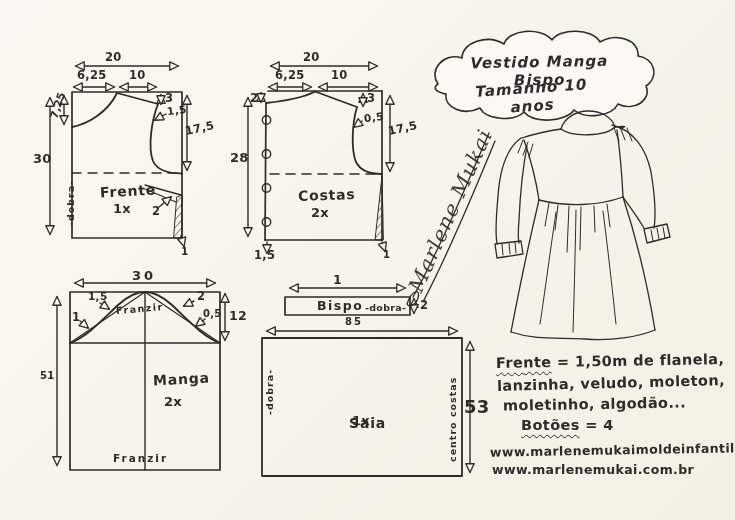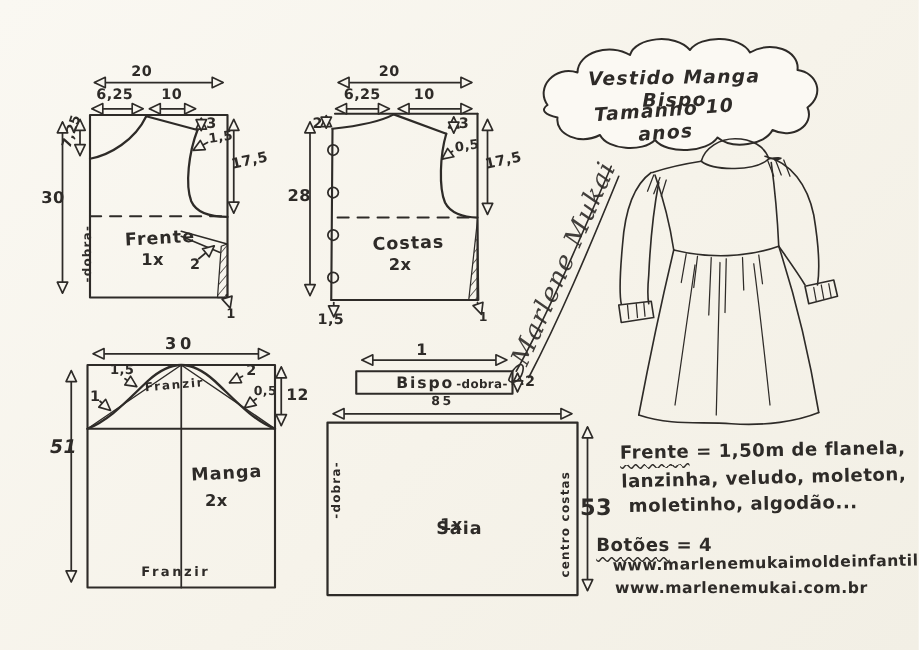--- a/index.html
+++ b/index.html
@@ -197,21 +197,21 @@
   <div class="lbl qty" style="left:311px;top:206px;">2x</div>
   <div class="lbl" style="left:254px;top:250px;">1,5</div>
   <div class="lbl" style="left:383px;top:250px;font-size:10px;">1</div>
 
   <div class="lbl" style="left:132px;top:269px;font-size:13px;letter-spacing:3px;">30</div>
   <div class="lbl" style="left:88px;top:291px;font-size:10.5px;">1,5</div>
   <div class="lbl" style="left:197px;top:291px;">2</div>
   <div class="lbl" style="left:72px;top:312px;">1</div>
   <div class="lbl" style="left:203px;top:309px;font-size:10px;">0,5</div>
   <div class="lbl" style="left:229px;top:310px;font-size:12.5px;">12</div>
-  <div class="lbl" style="left:40px;top:350px;font-size:15px;font-style:italic;">51</div>
+  <div class="lbl" style="left:40px;top:371px;font-size:10px;">51</div>
   <div class="lbl small" style="left:116px;top:304px;transform:rotate(-5deg);letter-spacing:1.5px;">Franzir</div>
   <div class="lbl name" style="left:153px;top:372px;transform:rotate(-3deg);">Manga</div>
   <div class="lbl qty" style="left:164px;top:395px;">2x</div>
   <div class="lbl" style="left:113px;top:453px;font-size:10.5px;letter-spacing:2px;">Franzir</div>
 
   <div class="lbl" style="left:333px;top:274px;font-size:12.5px;">1</div>
   <div class="lbl" style="left:317px;top:300px;font-size:12.5px;letter-spacing:1.5px;">Bispo</div>
   <div class="lbl small" style="left:365px;top:303px;">-dobra-</div>
   <div class="lbl" style="left:420px;top:300px;">2</div>
 
@@ -224,18 +224,18 @@
 
   <div class="cloudtxt" style="left:447px;top:53px;width:185px;transform:rotate(-1deg);">Vestido Manga Bispo</div>
   <div class="cloudtxt" style="left:452px;top:79px;width:160px;transform:rotate(-4deg);">Tamanho 10 anos</div>
 
   <div class="signature">Marlene Mukai</div>
 
   <div class="notes">
     <div class="line" style="left:496px;top:353px;transform:rotate(-1deg);"><span class="wavy">Frente</span><span> = 1,50m de flanela,</span></div>
     <div class="line" style="left:497px;top:375px;transform:rotate(-1.5deg);">lanzinha, veludo, moleton,</div>
     <div class="line" style="left:503px;top:396px;transform:rotate(-1deg);">moletinho, algodão...</div>
-    <div class="line" style="left:477px;top:417px;margin-top:12px;"><span class="wavy">Botões</span><span> = 4</span></div>
+    <div class="line" style="left:521px;top:417px;"><span class="wavy">Botões</span><span> = 4</span></div>
     <div class="line url" style="left:490px;top:442px;transform:rotate(-1deg);">www.marlenemukaimoldeinfantil.com.br</div>
     <div class="line url" style="left:492px;top:462px;">www.marlenemukai.com.br</div>
   </div>
 
 </div>
 
 </body></html>

